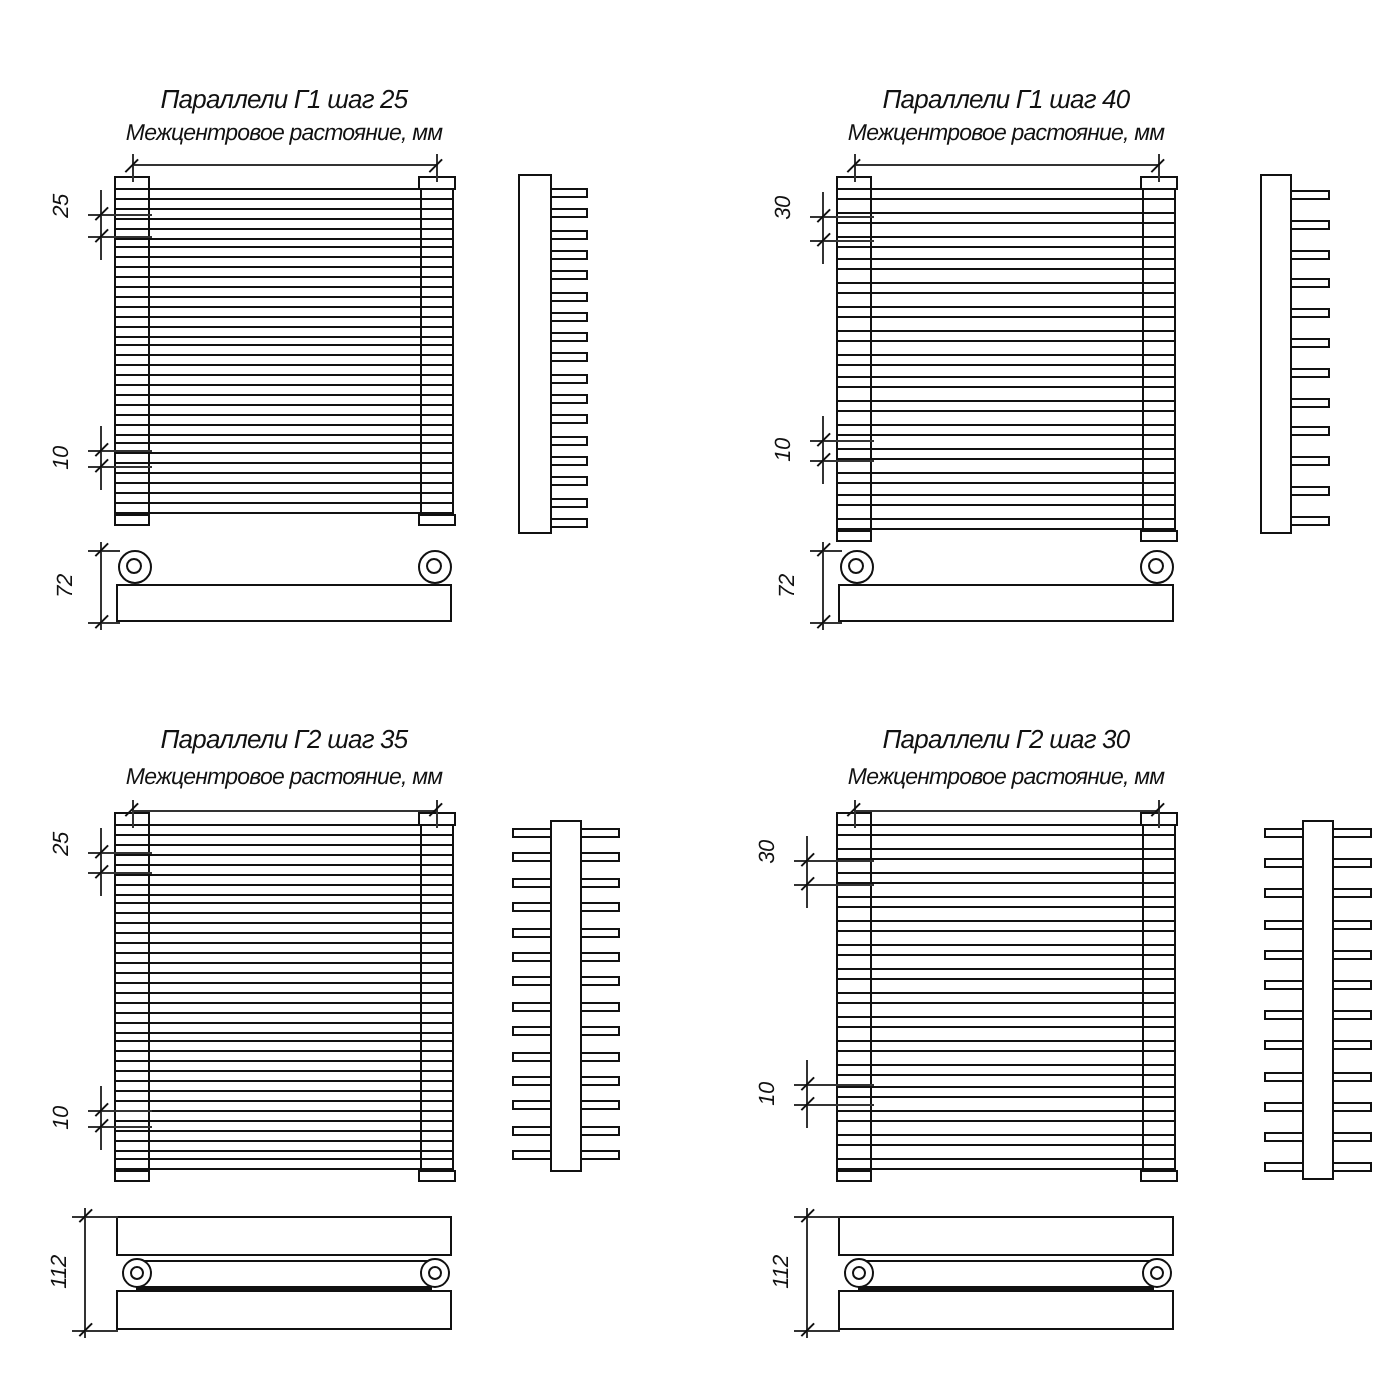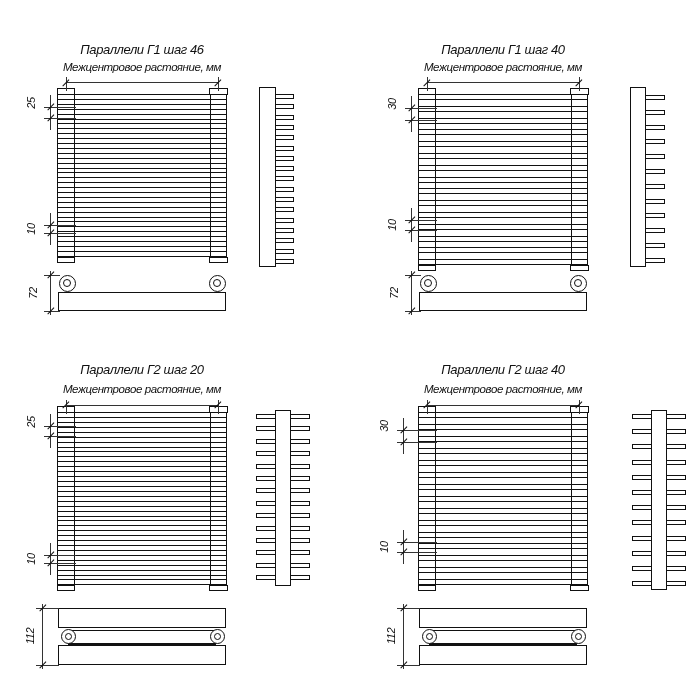--- a/index.html
+++ b/index.html
@@ -28,21 +28,21 @@
          font-style:italic;font-size:11.5px;letter-spacing:-0.4px;color:#111;}
   .dim-label{position:absolute;transform:translate(-50%,-50%) rotate(-90deg);
          white-space:nowrap;font-style:italic;font-size:11px;letter-spacing:-0.3px;color:#111;}
 </style>
 </head>
 <body>
 
 <div id="canvas">
 
   <div class="quad layer">
-    <div class="title" style="left: 142px; top: 42px;">Параллели Г1 шаг 46</div>
+    <div class="title" style="left: 142px; top: 42px;">Параллели Г1 шаг 25</div>
     <div class="subtitle" style="left: 142px; top: 61px;">Межцентровое растояние, мм</div>
     <span class="dim-label" style="left: 31px; top: 103px;">25</span>
     <span class="dim-label" style="left: 31px; top: 229px;">10</span>
     <span class="dim-label" style="left: 33px; top: 292.5px;">72</span>
     <div class="layer">
         <div class="abs bar" style="left: 57px; top: 94px; width: 170px; height: 6px;"></div>
         <div class="abs bar" style="left: 57px; top: 103.8px; width: 170px; height: 6px;"></div>
         <div class="abs bar" style="left: 57px; top: 113.6px; width: 170px; height: 6px;"></div>
         <div class="abs bar" style="left: 57px; top: 123.4px; width: 170px; height: 6px;"></div>
         <div class="abs bar" style="left: 57px; top: 133.2px; width: 170px; height: 6px;"></div>
@@ -173,21 +173,21 @@
         <div class="abs brect" style="left: 419px; top: 291.5px; width: 168px; height: 19px;"></div>
         <div class="abs hline" style="left: 405px; top: 274.5px; width: 16px; height: 1px;"></div>
         <div class="abs hline" style="left: 405px; top: 310.5px; width: 16px; height: 1px;"></div>
         <div class="abs vline" style="left: 411px; top: 270.5px; width: 1px; height: 44px;"></div>
         <div class="abs tick" style="left: 411.5px; top: 274.5px;"></div>
         <div class="abs tick" style="left: 411.5px; top: 310.5px;"></div>
       </div>
   </div>
 
   <div class="quad layer">
-    <div class="title" style="left: 142px; top: 362px;">Параллели Г2 шаг 20</div>
+    <div class="title" style="left: 142px; top: 362px;">Параллели Г2 шаг 35</div>
     <div class="subtitle" style="left: 142px; top: 383px;">Межцентровое растояние, мм</div>
     <span class="dim-label" style="left: 31px; top: 421.5px;">25</span>
     <span class="dim-label" style="left: 31px; top: 559px;">10</span>
     <span class="dim-label" style="left: 30px; top: 636px;">112</span>
     <div class="layer">
         <div class="abs bar" style="left: 57px; top: 412px; width: 170px; height: 6px;"></div>
         <div class="abs bar" style="left: 57px; top: 421.85px; width: 170px; height: 6px;"></div>
         <div class="abs bar" style="left: 57px; top: 431.7px; width: 170px; height: 6px;"></div>
         <div class="abs bar" style="left: 57px; top: 441.55px; width: 170px; height: 6px;"></div>
         <div class="abs bar" style="left: 57px; top: 451.4px; width: 170px; height: 6px;"></div>
@@ -264,21 +264,21 @@
         <div class="abs brect" style="left: 58px; top: 644.5px; width: 168px; height: 20px;"></div>
         <div class="abs hline" style="left: 36px; top: 607.5px; width: 23px; height: 1px;"></div>
         <div class="abs hline" style="left: 36px; top: 664.5px; width: 23px; height: 1px;"></div>
         <div class="abs vline" style="left: 42px; top: 603.5px; width: 1px; height: 65px;"></div>
         <div class="abs tick" style="left: 42.5px; top: 607.5px;"></div>
         <div class="abs tick" style="left: 42.5px; top: 664.5px;"></div>
       </div>
   </div>
 
   <div class="quad layer">
-    <div class="title" style="left: 503px; top: 362px;">Параллели Г2 шаг 40</div>
+    <div class="title" style="left: 503px; top: 362px;">Параллели Г2 шаг 30</div>
     <div class="subtitle" style="left: 503px; top: 383px;">Межцентровое растояние, мм</div>
     <span class="dim-label" style="left: 384px; top: 425.5px;">30</span>
     <span class="dim-label" style="left: 384px; top: 546.5px;">10</span>
     <span class="dim-label" style="left: 391px; top: 636px;">112</span>
     <div class="layer">
         <div class="abs bar" style="left: 418px; top: 412px; width: 170px; height: 6px;"></div>
         <div class="abs bar" style="left: 418px; top: 423.95px; width: 170px; height: 6px;"></div>
         <div class="abs bar" style="left: 418px; top: 435.9px; width: 170px; height: 6px;"></div>
         <div class="abs bar" style="left: 418px; top: 447.85px; width: 170px; height: 6px;"></div>
         <div class="abs bar" style="left: 418px; top: 459.8px; width: 170px; height: 6px;"></div>

